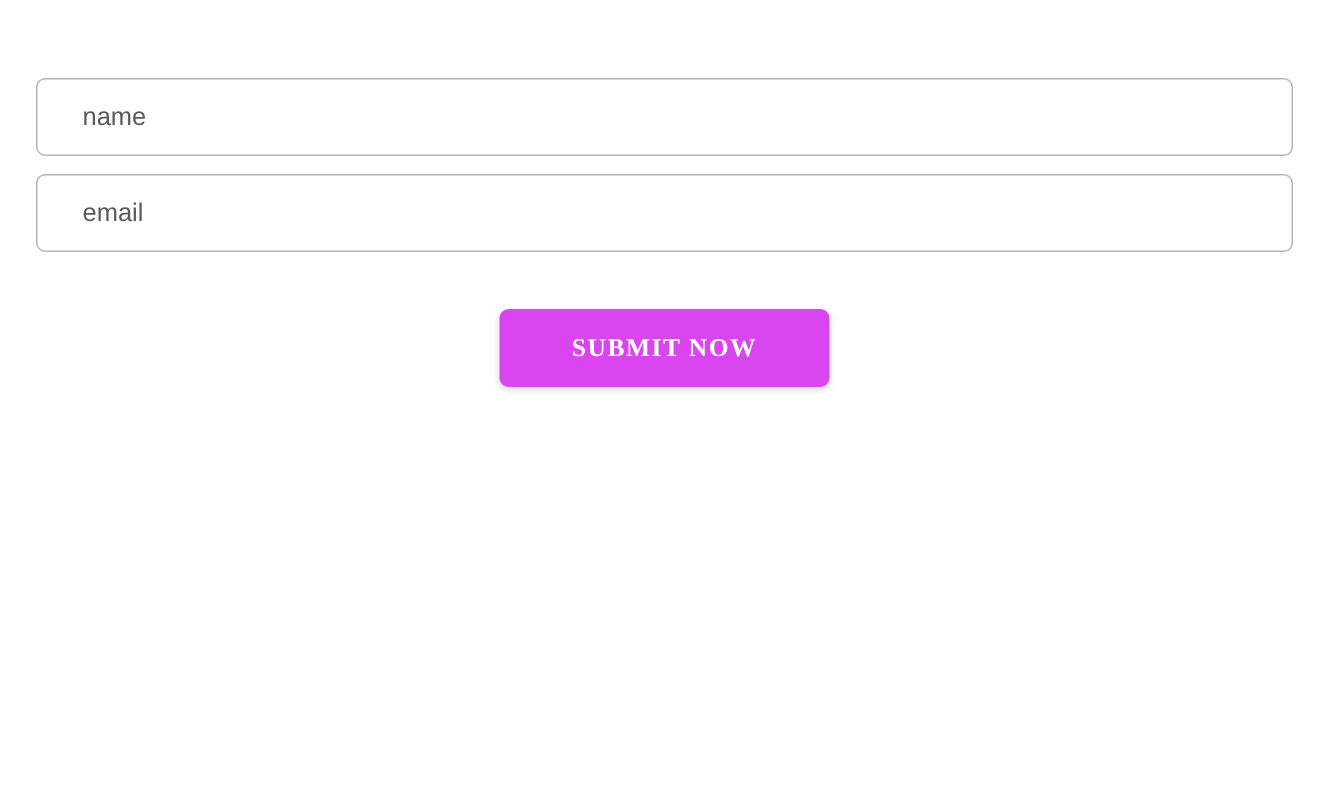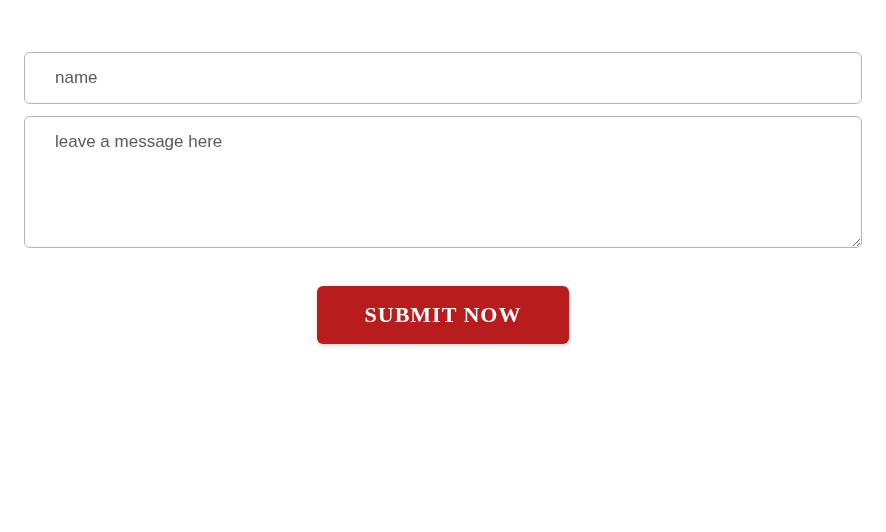--- a/index.html
+++ b/index.html
@@ -48,35 +48,35 @@
     }
     .form-textarea::placeholder {
       color: #5a5a5a;
     }
     .submit-wrapper {
       display: flex;
       justify-content: center;
       margin-top: 26px;
     }
     .submit-button {
-      background: #b91c1c;
+      background: #d946ef;
       color: #ffffff;
       border: none;
       border-radius: 6px;
       padding: 16px 48px;
-      font-size: 22px;
+      font-size: 17px;
       font-weight: bold;
       font-family: Georgia, 'Times New Roman', serif;
       letter-spacing: 1px;
       cursor: pointer;
       box-shadow: 0 2px 4px rgba(0,0,0,0.15);
     }
   </style>
 </head>
 <body>
 
 <div class="form-container">
   <input type="text" class="form-input" placeholder="name" style="">
-  <textarea class="form-textarea" placeholder="leave a message here" style=""></textarea>
+  <input type="text" class="form-input" placeholder="email" style="">
   <div class="submit-wrapper">
     <button class="submit-button">SUBMIT NOW</button>
   </div>
 </div>
 
 </body></html>

